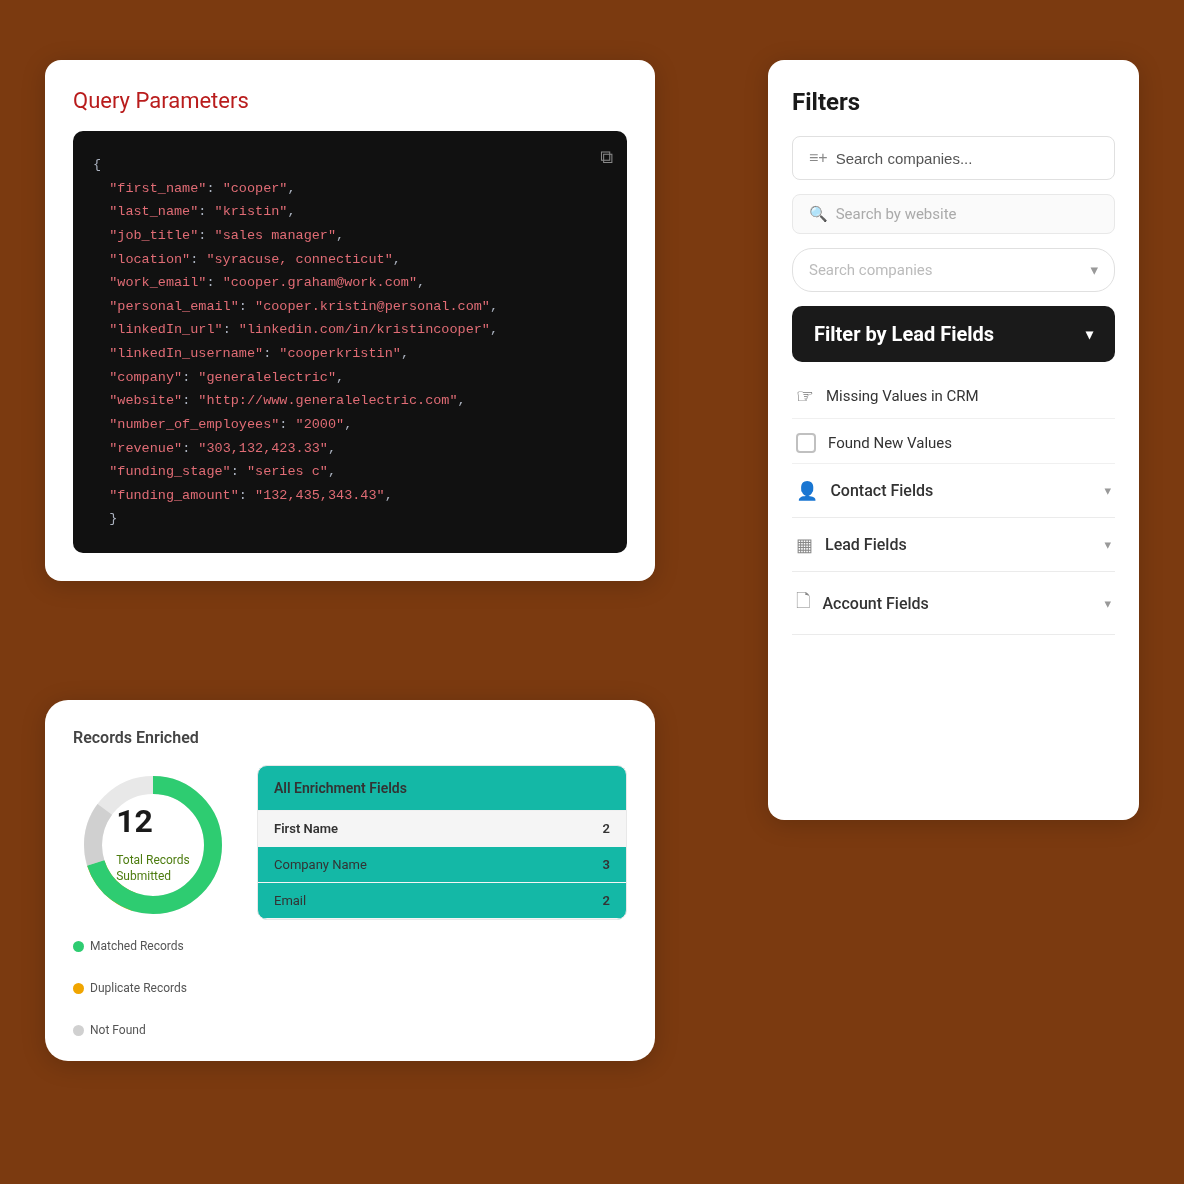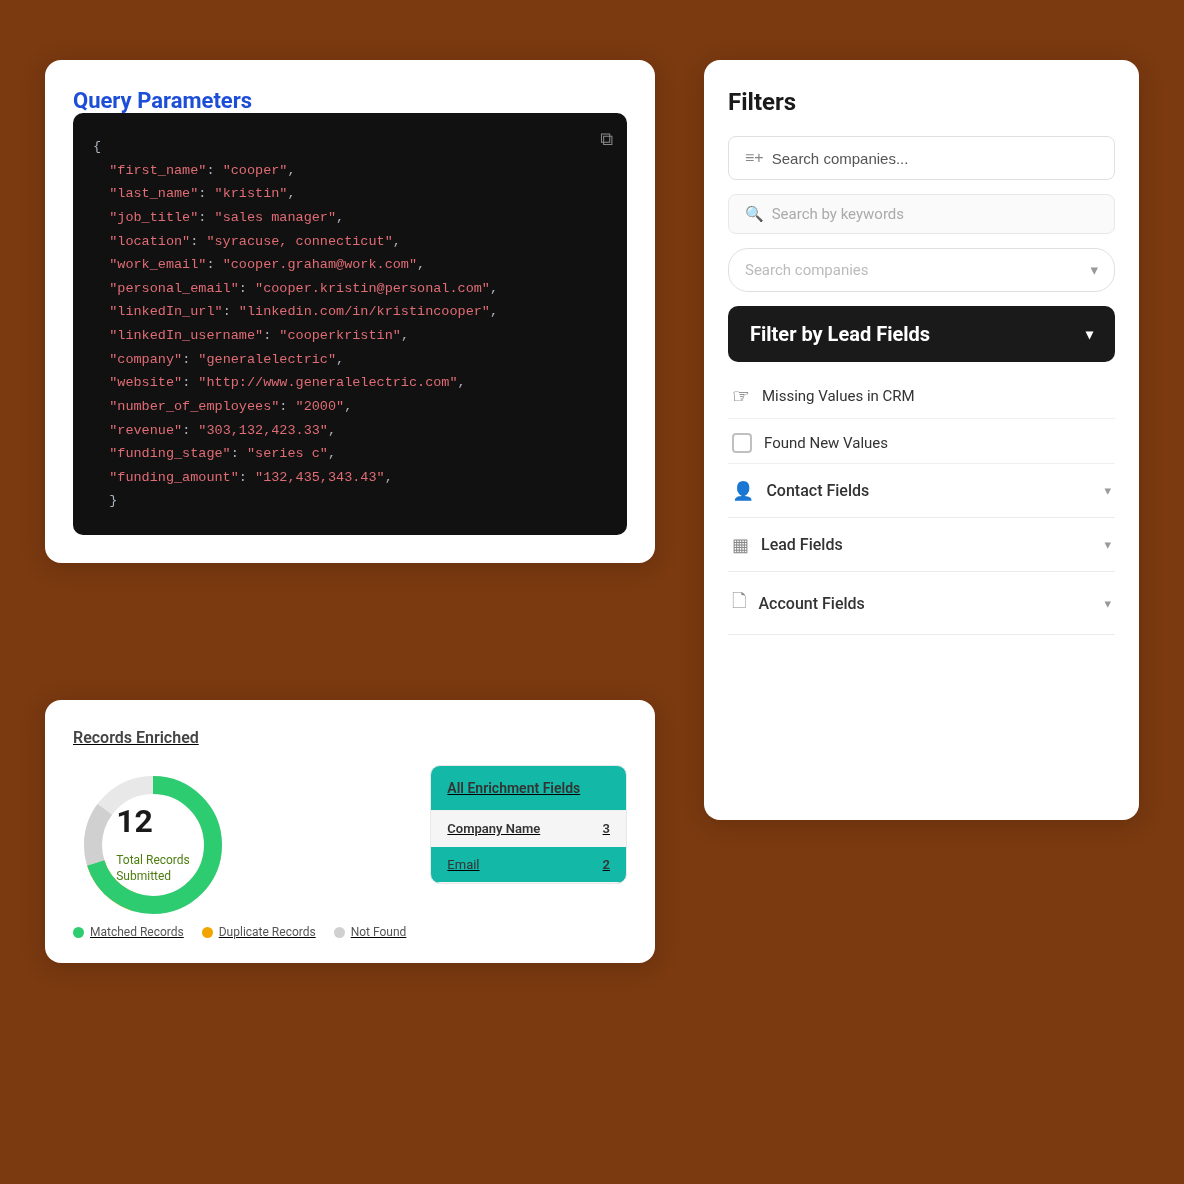--- a/index.html
+++ b/index.html
@@ -18,22 +18,23 @@
       top: 60px;
       left: 45px;
       width: 610px;
       background: #fff;
       border-radius: 16px;
       padding: 28px;
       box-shadow: 0 4px 24px rgba(0,0,0,0.18);
     }
     .card-title {
       font-size: 22px;
-      font-weight: 700;
-      color: #1d4ed8;
+      font-weight: 400;
+      color: #b91c1c;
+      margin-bottom: 18px;
     }
     .code-block {
       background: #111;
       border-radius: 10px;
       padding: 22px 20px;
       position: relative;
       font-family: 'Courier New', Courier, monospace;
       font-size: 13.5px;
       line-height: 1.75;
       color: #fff;
@@ -50,24 +51,23 @@
     .str-val { color: #e06c75; }
     .punc { color: #abb2bf; }
 
     
     .left-bottom-card {
       position: absolute;
       top: 700px;
       left: 45px;
       width: 610px;
       background: #fff;
-      border-radius: 16px;
+      border-radius: 23px;
       padding: 28px 28px 24px 28px;
       box-shadow: 0 4px 24px rgba(0,0,0,0.18);
-      text-decoration: underline;
     }
     .records-title {
       font-size: 16px;
       font-weight: 600;
       color: #444;
       margin-bottom: 18px;
     }
     .records-content {
       display: flex;
       gap: 24px;
@@ -132,42 +132,44 @@
     }
     .enrich-table td:last-child {
       text-align: right;
       font-weight: 600;
       color: #333;
     }
 
     
     .legend {
       display: flex;
-      gap: 18px;
+      gap: 28px;
       flex-wrap: wrap;
+      margin-top: 14px;
       font-size: 12px;
       color: #555;
+      flex-direction: column;
     }
     .legend-item {
       display: flex;
       align-items: center;
       gap: 6px;
     }
     .legend-dot {
       width: 11px;
       height: 11px;
       border-radius: 50%;
     }
 
     
     .right-panel {
       position: absolute;
       top: 60px;
       right: 45px;
-      width: 435px;
+      width: 371px;
       background: #fff;
       border-radius: 16px;
       padding: 28px 24px;
       box-shadow: 0 4px 24px rgba(0,0,0,0.18);
       min-height: 760px;
     }
     .filters-title {
       font-size: 24px;
       font-weight: 700;
       color: #1a1a1a;
@@ -349,20 +351,24 @@
           <span>Not Found</span>
         </div>
       </div>
     </div>
 
     <div class="enrichment-panel">
       <div class="enrichment-panel-title">All Enrichment Fields</div>
       <table class="enrich-table">
         <tbody>
           <tr>
+            <td>First Name</td>
+            <td>2</td>
+          </tr>
+          <tr>
             <td>Company Name</td>
             <td>3</td>
           </tr>
           <tr>
             <td>Email</td>
             <td>2</td>
           </tr>
         </tbody>
       </table>
     </div>
@@ -372,21 +378,21 @@
 <div class="right-panel">
   <div class="filters-title">Filters</div>
 
   <button class="search-companies-btn">
     <span style="font-size:16px; color:#888;">≡+</span>
     <span>Search companies...</span>
   </button>
 
   <div class="search-keywords-row">
     <span style="color:#aaa; font-size:15px;">🔍</span>
-    <span style="color:#aaa;">Search by keywords</span>
+    <span style="color:#aaa;">Search by website</span>
   </div>
 
   <div class="search-companies-dropdown">
     <span>Search companies</span>
     <span style="color:#999;">▾</span>
   </div>
 
   <div class="filter-lead-tooltip">
     <span>Filter by Lead Fields</span>
     <span class="chevron-white">▾</span>

